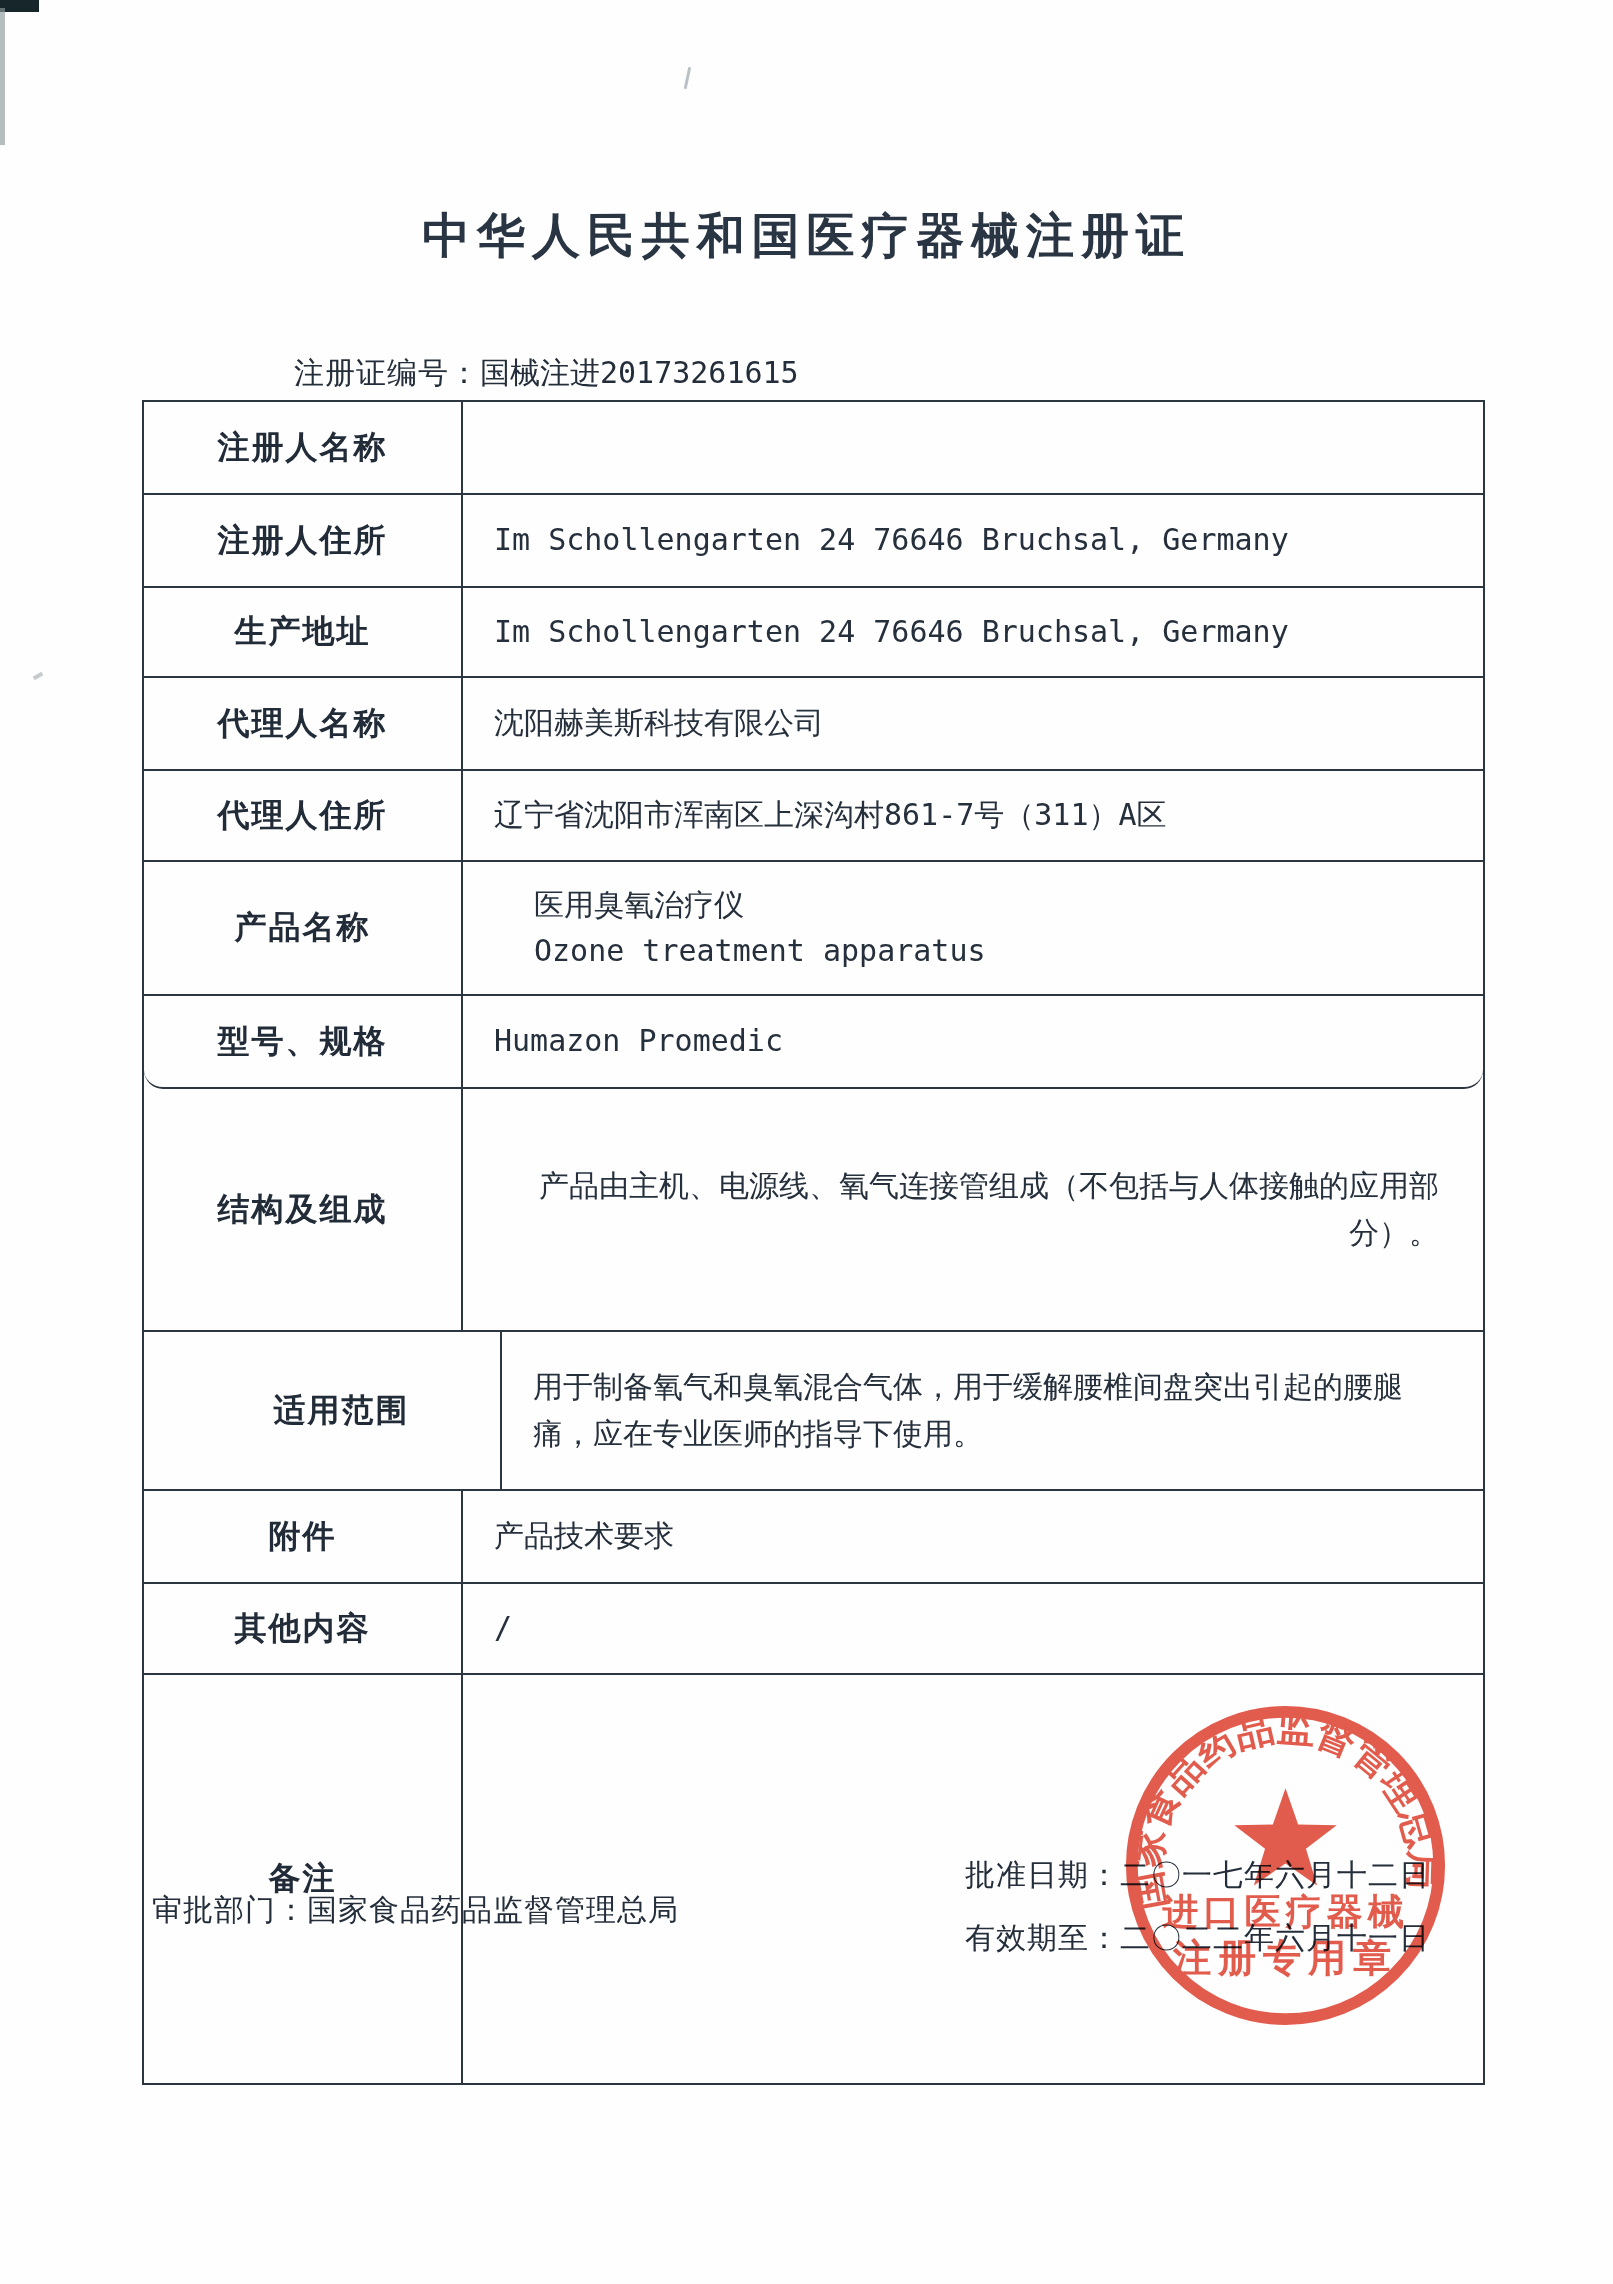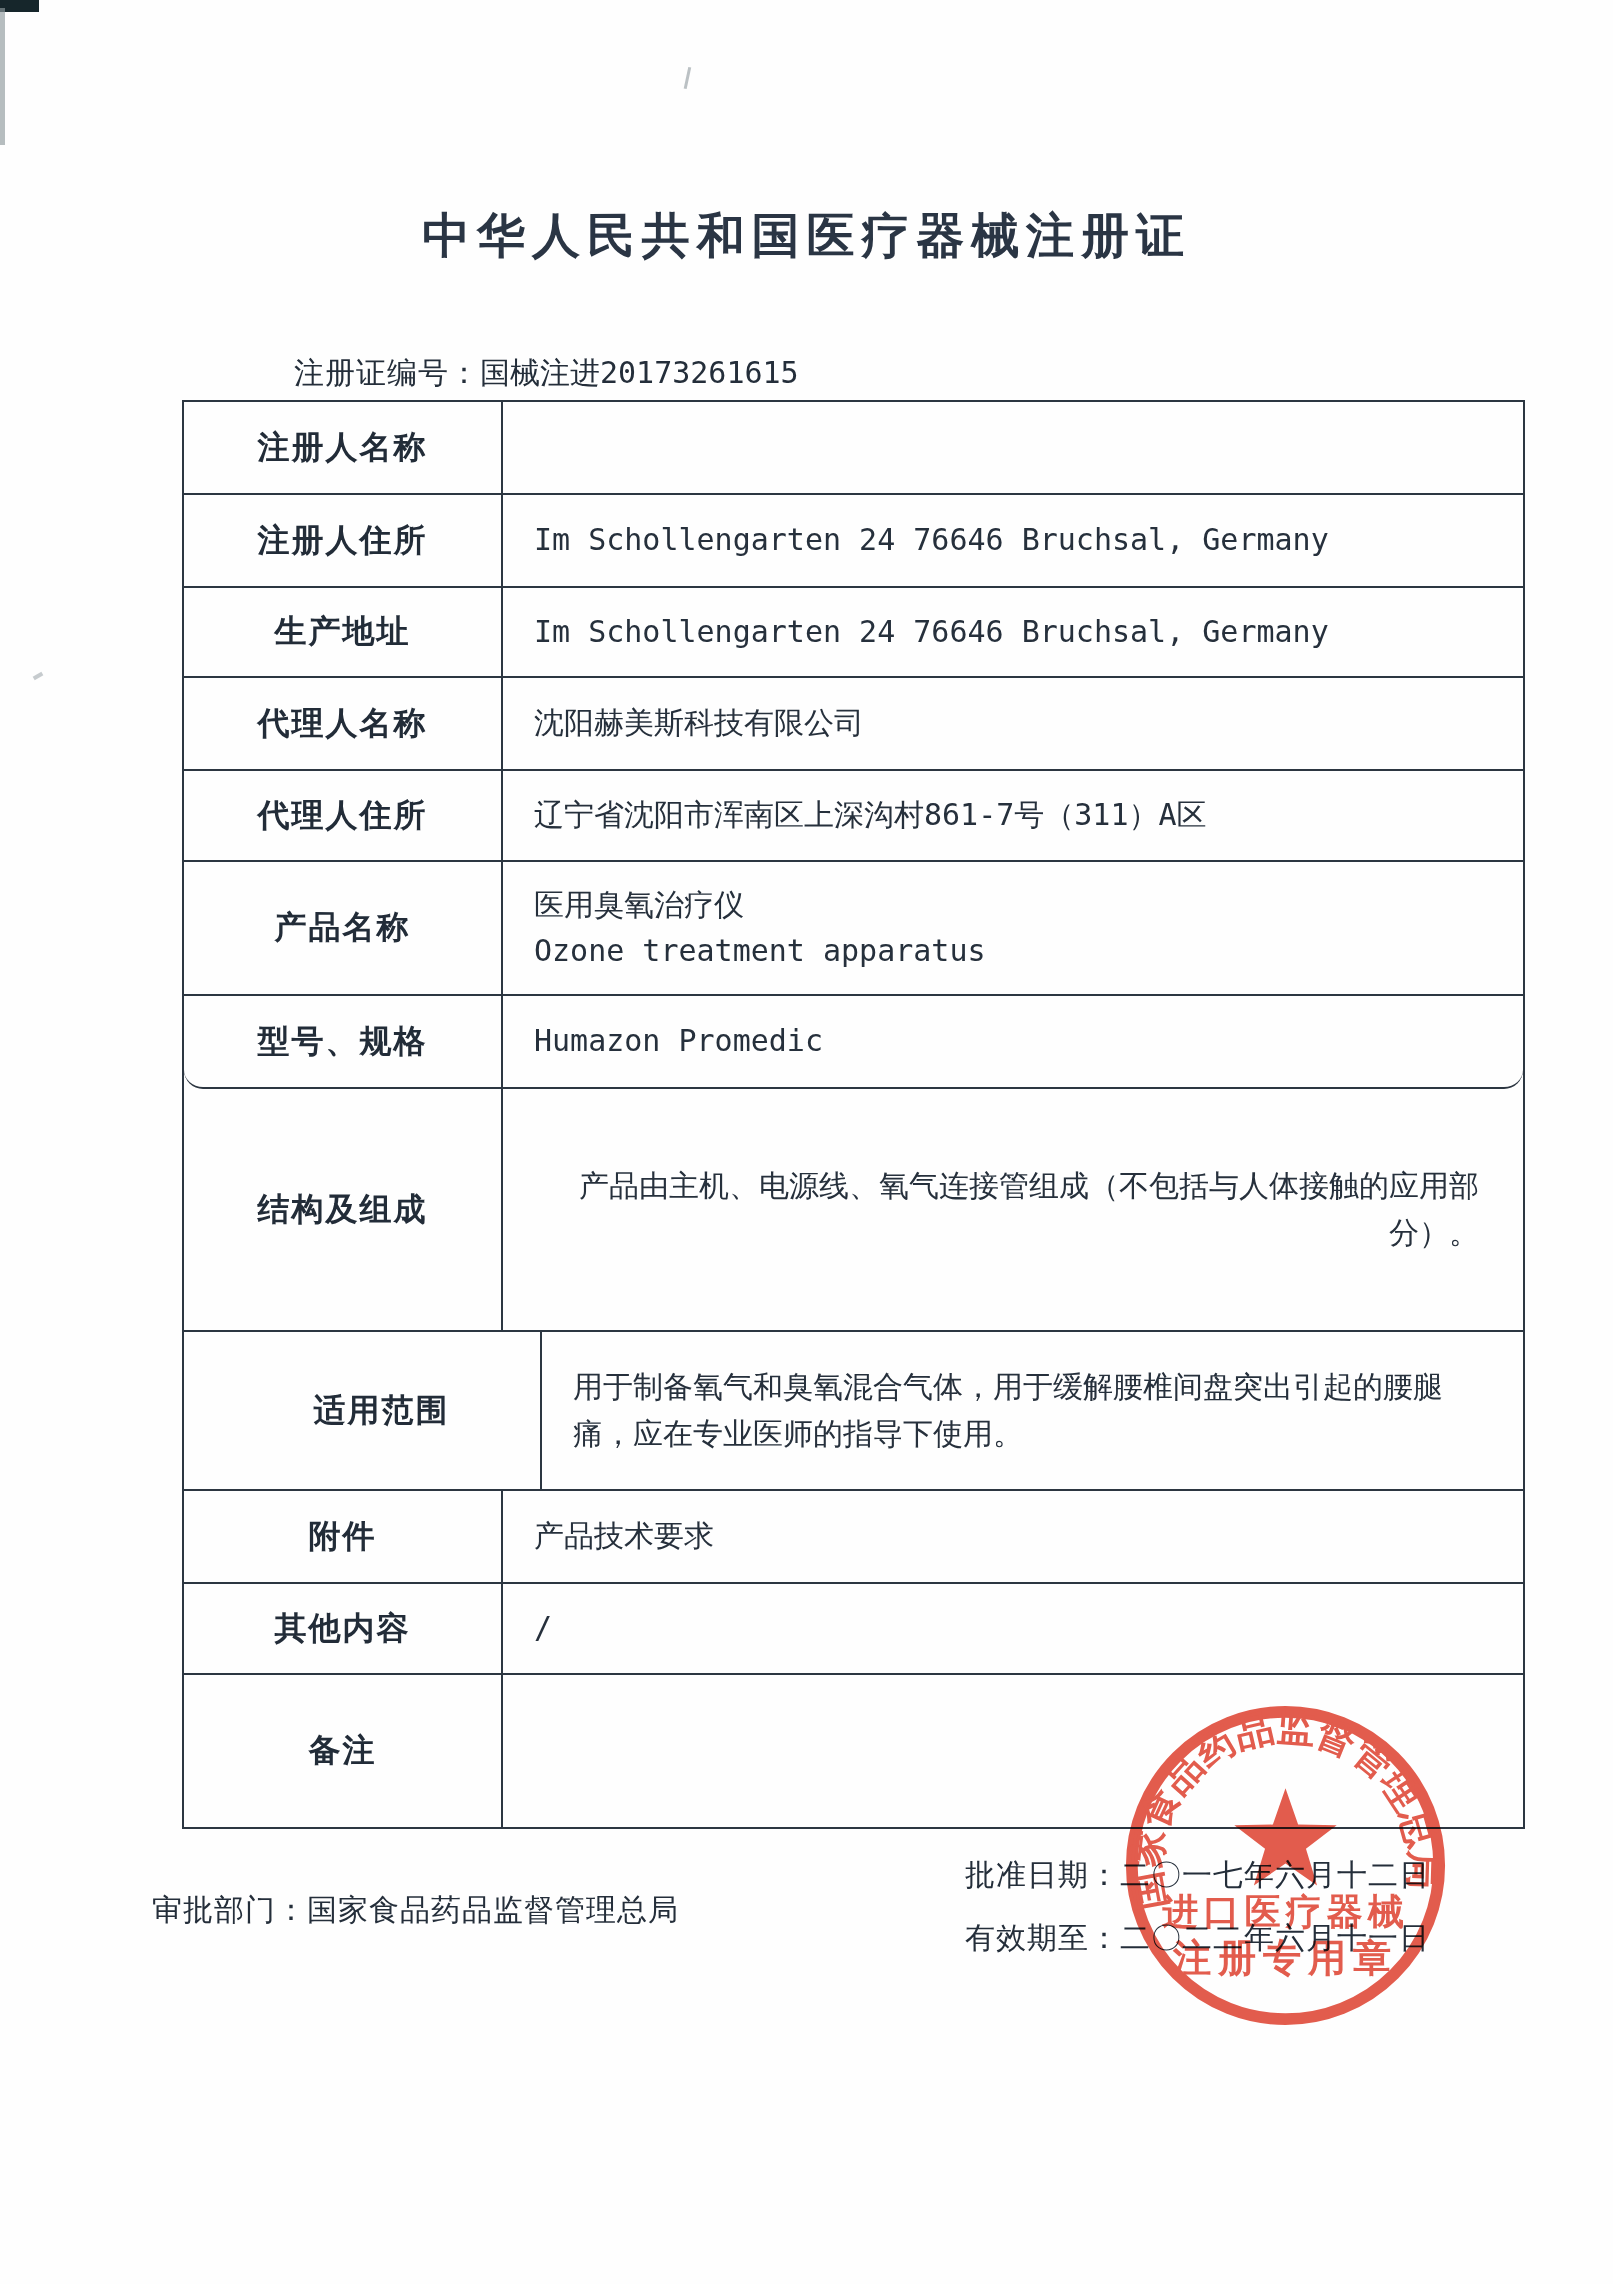--- a/index.html
+++ b/index.html
@@ -25,24 +25,24 @@
     color:#2a3544;
     font-family:"Liberation Sans","DejaVu Sans",sans-serif;
   }
   .reg-line{
     position:absolute;left:294px;top:353px;
     font-size:30px;color:#242e3a;letter-spacing:1px;
   }
   .reg-line .num{font-family:"DejaVu Sans Mono","Liberation Mono",monospace;letter-spacing:0;margin-top:35px;}
 
   .cert-table{
-    position:absolute;left:142px;top:400px;width:1343px;height:1429px;
+    position:absolute;left:142px;top:400px;width:1343px;height:1685px;
     border:2.9px solid #2c3641;
     box-sizing:border-box;
-    display:flex;flex-direction:column;margin-left:40px;
+    display:flex;flex-direction:column;
   }
   .row{
     display:flex;flex:0 0 auto;
     border-bottom:2.9px solid #2c3641;
     box-sizing:border-box;
   }
   .row:last-child{border-bottom:none;}
   .cell-label{
     flex:0 0 319px;width:319px;
     border-right:2px solid #2c3641;
@@ -56,21 +56,21 @@
     display:flex;align-items:center;
     padding:9.8px 44px 9.8px 31px;
     box-sizing:border-box;
     font-size:30px;color:#26303c;
     font-family:"DejaVu Sans Mono","Liberation Mono",monospace;
     line-height:1.55;
     white-space:pre-line;
   }
   
   .r0{height:93px;}  .r1{height:93px;}  .r2{height:90px;}
-  .r3{height:93px;}  .r4{height:91px;}  .r5{height:134px;}
+  .r3{height:93px;}  .r4{height:91px;}  .r5{height:134px;gap:40px;}
   .r6{height:93px;border-radius:19px;}  .r7{height:243px;text-align:right;} .r8{height:159px;padding-left:39px;}
   .r9{height:93px;}  .r10{height:91px;justify-content:space-between;} .r11{flex:1 1 auto;}
 
   .footer-dept{
     position:absolute;left:152px;top:1890px;
     font-size:30px;color:#242e3a;letter-spacing:1px;
   }
   .footer-date1{position:absolute;left:965px;top:1855px;font-size:30px;color:#242e3a;letter-spacing:1px;}
   .footer-date2{position:absolute;left:965px;top:1918px;font-size:30px;color:#242e3a;letter-spacing:1px;}
 

